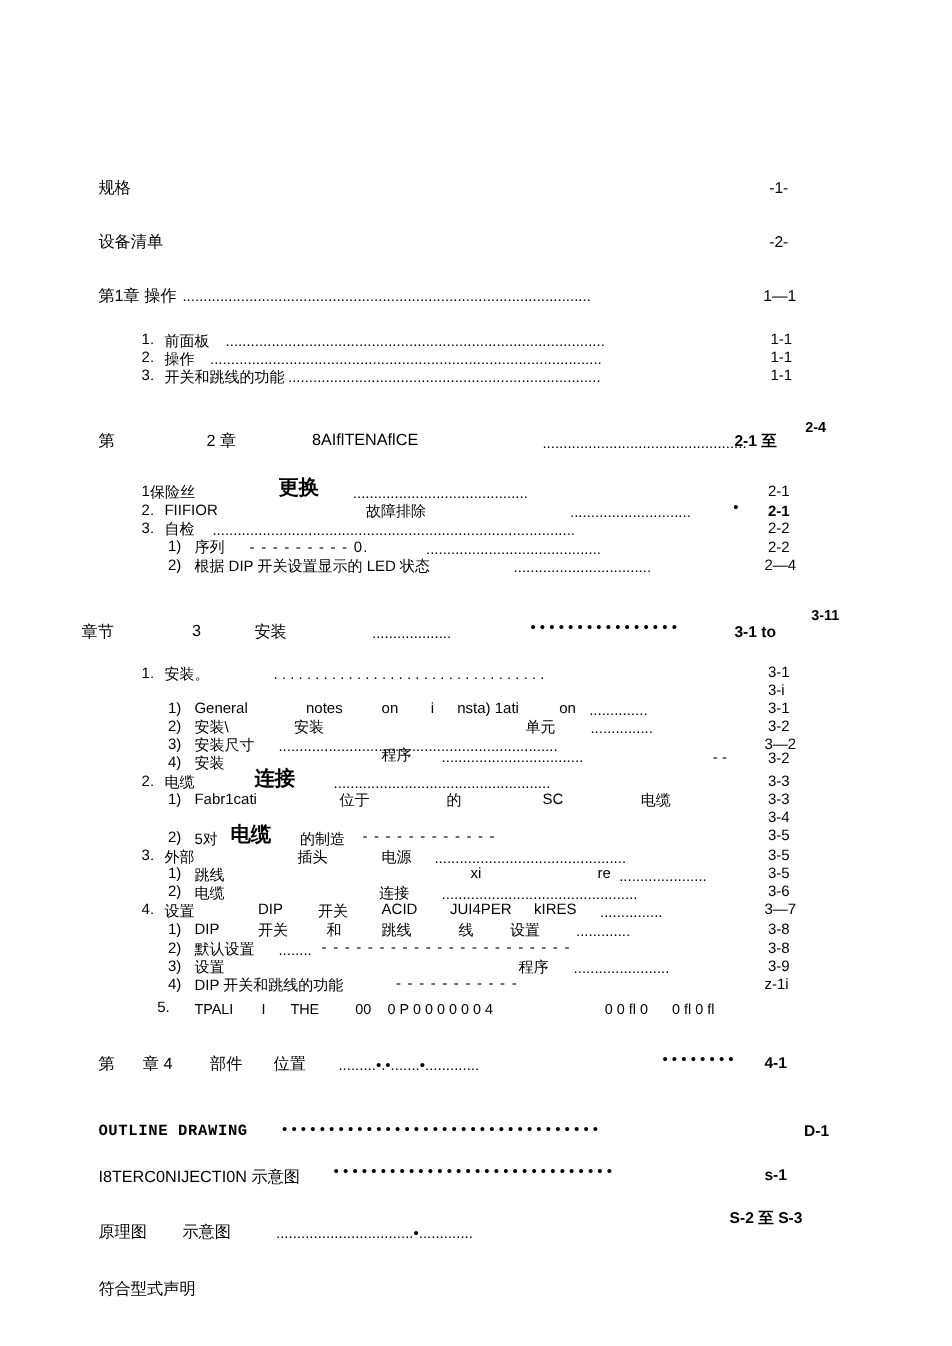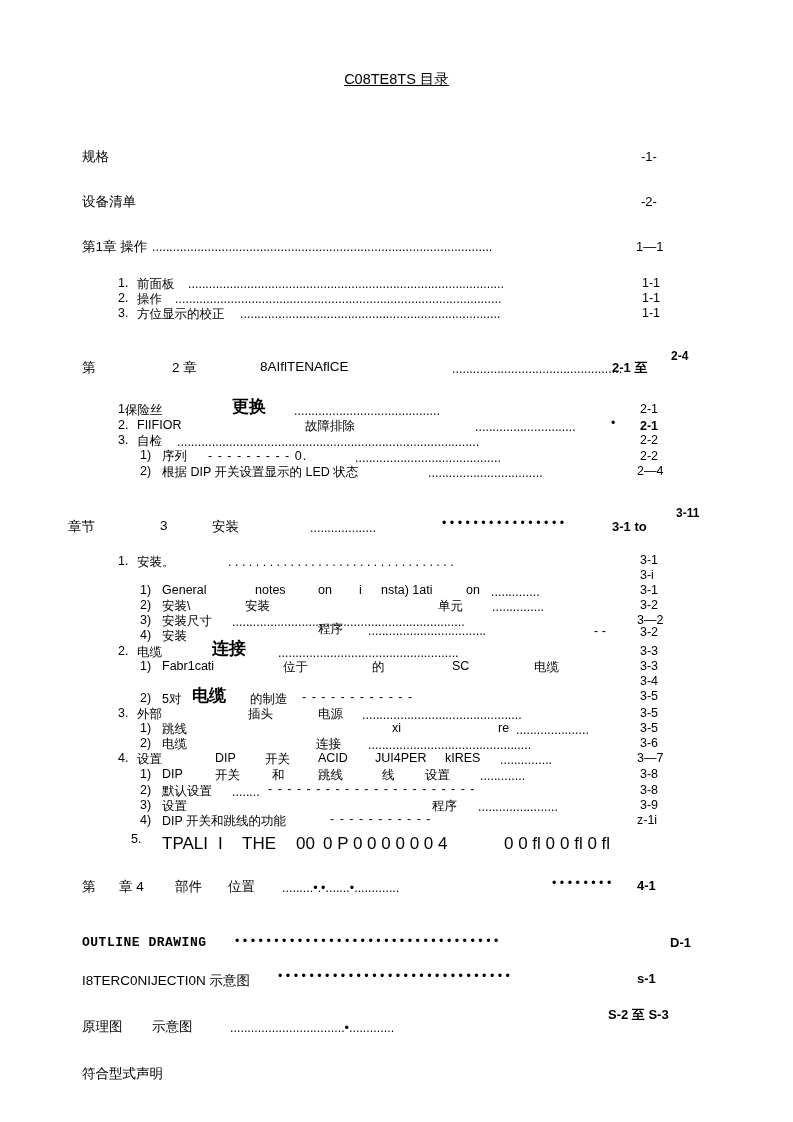--- a/index.html
+++ b/index.html
@@ -39,21 +39,21 @@
     font-size: 13px;
     white-space: nowrap;
   }
   .dots {
     letter-spacing: 0px;
   }
   .small {
     font-size: 12.5px;
   }
   .tiny {
-    font-size: 17px;
+    font-size: 12px;
   }
   .big {
     font-size: 17px;
     font-weight: bold;
   }
   .mono {
     font-family: Liberation Mono, monospace;
     font-size: 13px;
     letter-spacing: 0.5px;
   }
@@ -65,21 +65,20 @@
   }
   .dashline {
     letter-spacing: 1px;
   }
 </style>
 </head>
 <body>
 
 <div class="page">
 
-  <div class="title"><span>C08TE8TS 目录</span></div>
 
   <div class="row" style="top:148px; left:82px;">规格</div>
   <div class="pg" style="top:149px; left:641px;">-1-</div>
 
   <div class="row" style="top:193px; left:82px;">设备清单</div>
   <div class="pg" style="top:194px; left:641px;">-2-</div>
 
   <div class="row" style="top:238px; left:82px;">第1章 操作</div>
   <div class="row small dots" style="top:240px; left:152px;">..................................................................................................</div>
   <div class="pg" style="top:239px; left:636px;">1—1</div>
@@ -88,21 +87,21 @@
   <div class="row small" style="top:276px; left:137px;">前面板</div>
   <div class="row small dots" style="top:277px; left:188px;">...........................................................................................</div>
   <div class="pg small" style="top:276px; left:642px;">1-1</div>
 
   <div class="row small" style="top:291px; left:118px;">2.</div>
   <div class="row small" style="top:291px; left:137px;">操作</div>
   <div class="row small dots" style="top:292px; left:175px;">..............................................................................................</div>
   <div class="pg small" style="top:291px; left:642px;">1-1</div>
 
   <div class="row small" style="top:306px; left:118px;">3.</div>
-  <div class="row small" style="top:306px; left:137px;">方位显示的校正</div>
+  <div class="row small" style="top:306px; left:137px;">开关和跳线的功能</div>
   <div class="row small dots" style="top:307px; left:240px;">...........................................................................</div>
   <div class="pg small" style="top:306px; left:642px;">1-1</div>
 
   <div class="row" style="top:359px; left:82px;">第</div>
   <div class="row" style="top:359px; left:172px;">2 章</div>
   <div class="row" style="top:359px; left:260px;">8AIflTENAflCE</div>
   <div class="row small dots" style="top:362px; left:452px;">.................................................</div>
   <div class="pg bold" style="top:359px; left:612px;">2-1 至</div>
   <div class="pg bold sup" style="top:349px; left:671px;">2-4</div>
 

